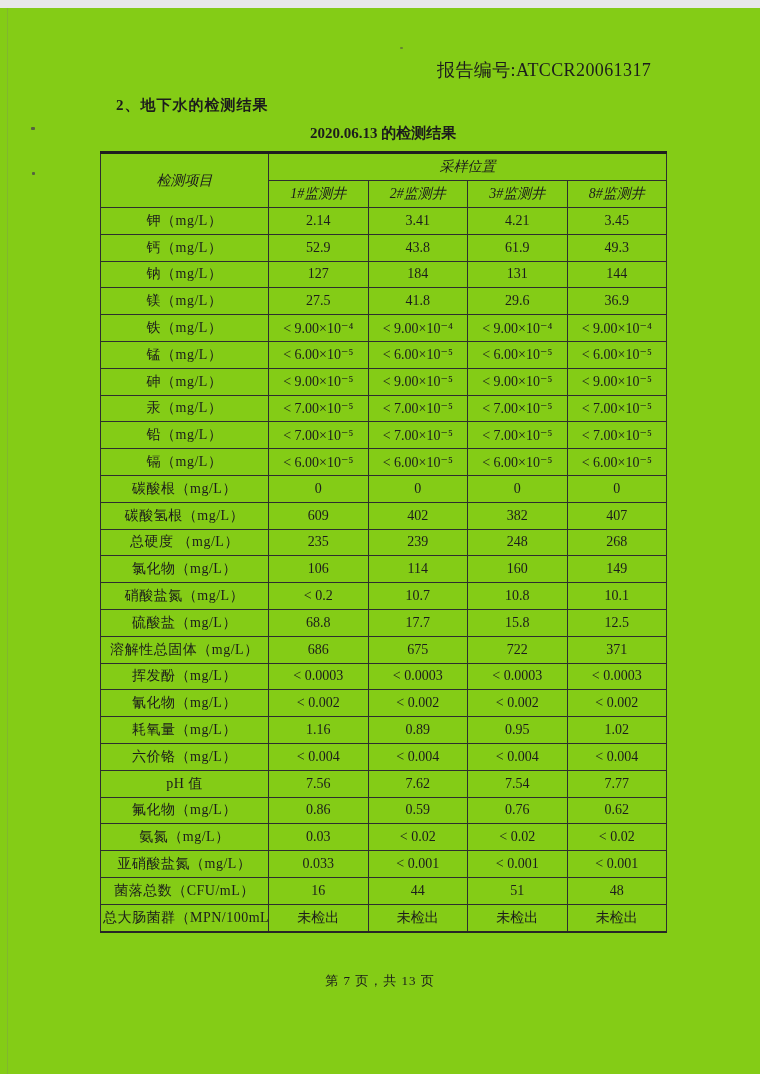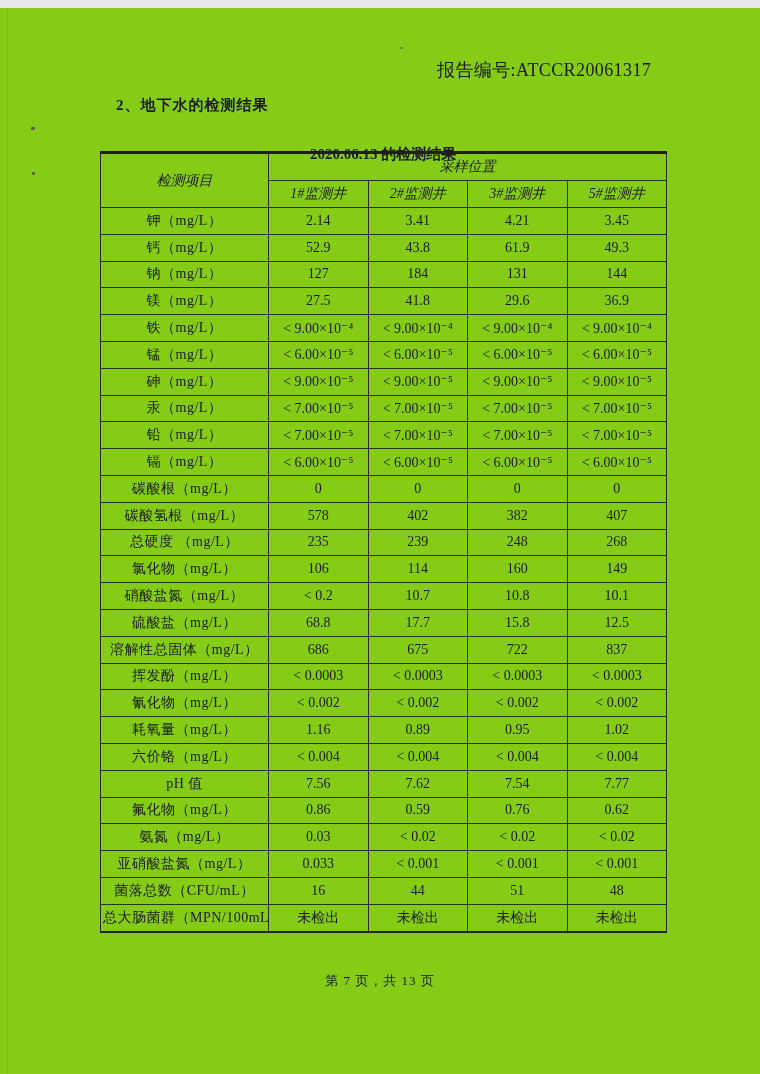--- a/index.html
+++ b/index.html
@@ -38,21 +38,21 @@
   }
   .section-heading {
     position: absolute;
     left: 116px; top: 88px;
     font-size: 15px;
     font-weight: bold;
     letter-spacing: 1px;
   }
   .table-title {
     position: absolute;
-    left: 100px; top: 137px;
+    left: 100px; top: 116px;
     width: 566px;
     text-align: center;
     font-size: 15px;
     font-weight: bold;
   }
   table.results-table {
     position: absolute;
     left: 100px; top: 143px;
     width: 566px;
     border-collapse: collapse;
@@ -108,21 +108,21 @@
     </colgroup>
     <thead>
       <tr>
         <th rowspan="2">检测项目</th>
         <th colspan="4">采样位置</th>
       </tr>
       <tr>
         <th>1#监测井</th>
         <th>2#监测井</th>
         <th>3#监测井</th>
-        <th>5#监测井</th>
+        <th>8#监测井</th>
       </tr>
     </thead>
     <tbody>
         <tr>
           <td class="label-cell">钾（mg/L）</td>
           <td>2.14</td>
           <td>3.41</td>
           <td>4.21</td>
           <td>3.45</td>
         </tr>
@@ -191,21 +191,21 @@
         </tr>
         <tr>
           <td class="label-cell">碳酸根（mg/L）</td>
           <td>0</td>
           <td>0</td>
           <td>0</td>
           <td>0</td>
         </tr>
         <tr>
           <td class="label-cell">碳酸氢根（mg/L）</td>
-          <td>578</td>
+          <td>609</td>
           <td>402</td>
           <td>382</td>
           <td>407</td>
         </tr>
         <tr>
           <td class="label-cell">总硬度 （mg/L）</td>
           <td>235</td>
           <td>239</td>
           <td>248</td>
           <td>268</td>
@@ -229,21 +229,21 @@
           <td>68.8</td>
           <td>17.7</td>
           <td>15.8</td>
           <td>12.5</td>
         </tr>
         <tr>
           <td class="label-cell">溶解性总固体（mg/L）</td>
           <td>686</td>
           <td>675</td>
           <td>722</td>
-          <td>837</td>
+          <td>371</td>
         </tr>
         <tr>
           <td class="label-cell">挥发酚（mg/L）</td>
           <td>&lt; 0.0003</td>
           <td>&lt; 0.0003</td>
           <td>&lt; 0.0003</td>
           <td>&lt; 0.0003</td>
         </tr>
         <tr>
           <td class="label-cell">氰化物（mg/L）</td>

